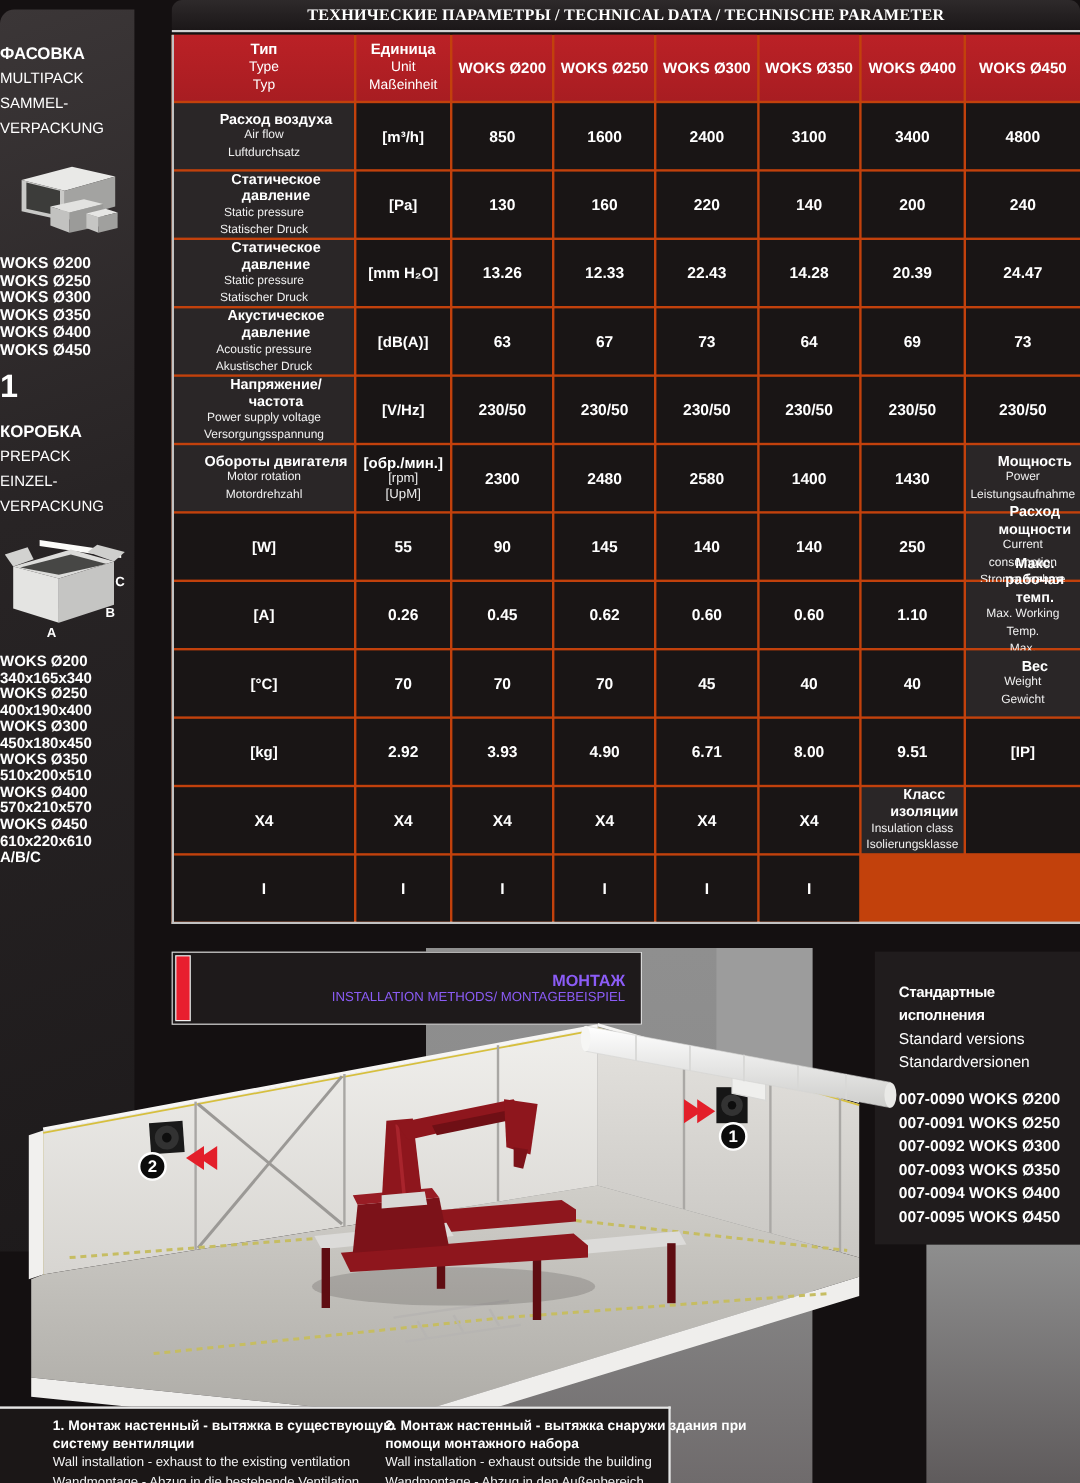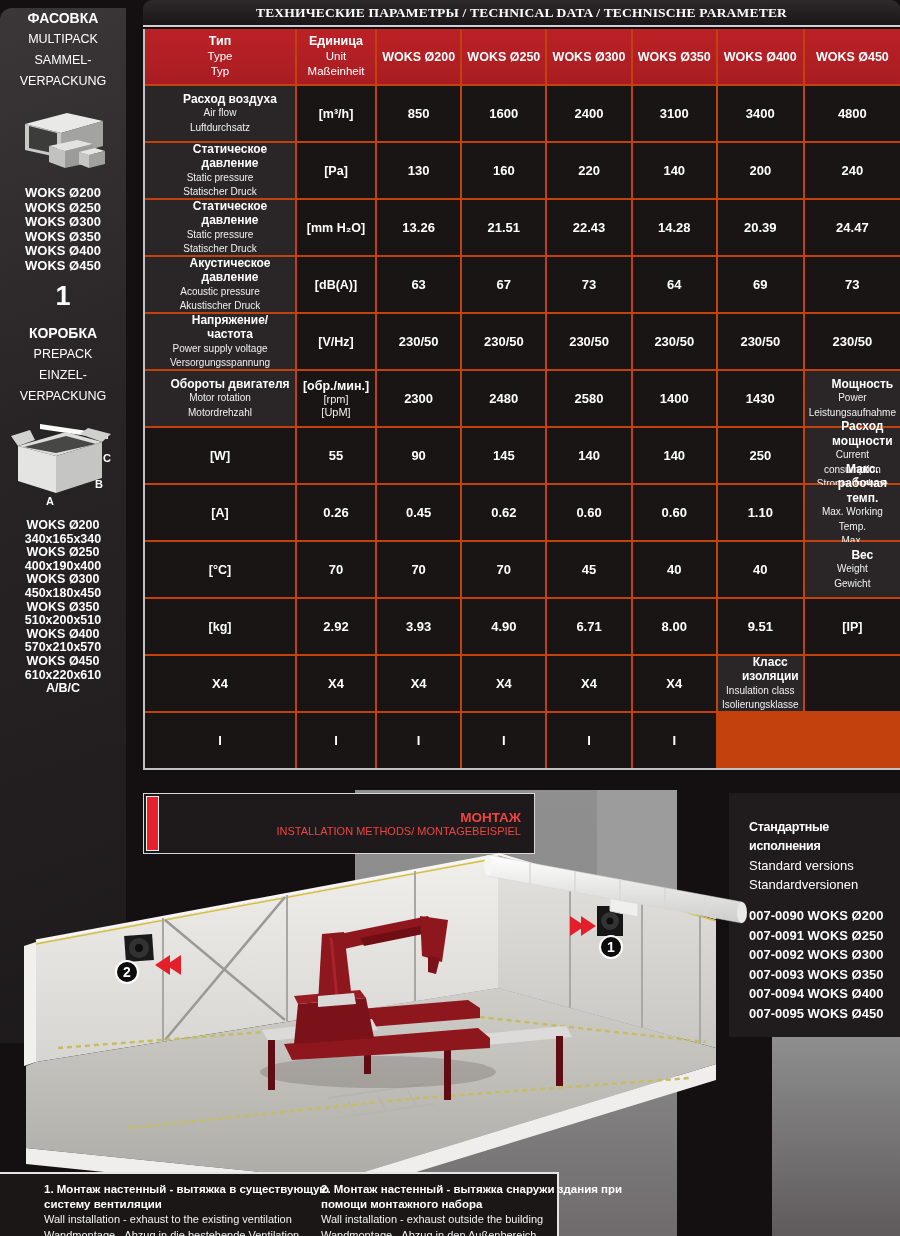--- a/index.html
+++ b/index.html
@@ -9,24 +9,24 @@
     font-family:"Liberation Sans", sans-serif;
     -webkit-font-smoothing:antialiased;
   }
   .abs{position:absolute;}
   
   .bg-gray1{left:355px;top:790px;width:322px;height:446px;background:linear-gradient(180deg,#8f8f8f 0%,#8a8a8a 55%,#6f6b6c 100%);}
   .bg-gray-light{left:597px;top:790px;width:80px;height:140px;background:#9c9c9c;}
   .bg-gray2{left:772px;top:1037px;width:128px;height:199px;background:linear-gradient(180deg,#8e8e8e 0%,#5f5b5c 100%);}
   
   .sidebar{
-    left:0;top:8px;width:126px;height:1035px;z-index:1;
+    left:0;top:8px;width:112px;height:1035px;z-index:1;
     background:linear-gradient(160deg,#3b3637 0%,#282425 40%,#1d1a1b 100%);
     border-radius:12px 0 0 0;
-    color:#fff;text-align:center;box-sizing:border-box;
+    color:#fff;box-sizing:border-box;padding-top:26px;
   }
   .sb-title{font-size:14px;font-weight:bold;line-height:21px;}
   .sb-line{font-size:12.5px;line-height:21px;}
   .sb-icon{display:block;margin:12px auto 8px;}
   .models div{font-size:13px;font-weight:bold;line-height:14.5px;}
   .sb-big{font-size:27px;font-weight:bold;line-height:30px;margin-top:8px;}
   .sb-sec2{margin-top:12px;}
   .dims{margin-top:8px;}
   .dims div{font-size:12.5px;font-weight:bold;line-height:13.6px;}
   
@@ -56,21 +56,21 @@
   .uc,.vc{background:#191515;}
   .uc .u-main{font-size:12.5px;font-weight:bold;line-height:14px;}
   .uc .u-sub{font-size:11px;line-height:13px;color:#eee;}
   .vc{font-size:13px;font-weight:bold;}
   
   .montage-bar{
     left:143px;top:793px;width:392px;height:61px;z-index:3;
     background:#1e1a1b;border:1px solid #d8d8d8;box-sizing:border-box;
   }
   .m-stripe{position:absolute;left:3px;top:3px;bottom:3px;width:11px;background:#e81f2e;box-shadow:0 0 0 1px #f2f2f2;}
-  .m-text{position:absolute;right:13px;top:0;bottom:0;display:flex;flex-direction:column;justify-content:center;align-items:flex-end;gap:0;color:#ef4444;}
+  .m-text{position:absolute;right:13px;top:0;bottom:0;display:flex;flex-direction:column;justify-content:center;align-items:flex-end;gap:0;color:#8b5cf6;}
   .m-title{font-size:13.5px;font-weight:bold;}
   .m-sub{font-size:11px;}
   
   .versions{
     left:729px;top:793px;width:171px;height:244px;z-index:2;
     background:#201c1d;color:#fff;box-sizing:border-box;padding:25px 0 12px 20px;
   }
   .v-head{font-size:12.5px;font-weight:bold;letter-spacing:-.3px;line-height:19px;}
   .v-sub{font-size:13px;line-height:19px;}
   .v-list{margin-top:12px;}
@@ -226,21 +226,21 @@
     <div class="cell vc">240</div>
     <div class="cell lc">
       <div class="ru">Статическое давление</div>
       <div class="sub">Static pressure</div>
       <div class="sub">Statischer Druck</div>
     </div>
     <div class="cell uc">
       <div class="u-main">[mm H₂O]</div>
     </div>
     <div class="cell vc">13.26</div>
-    <div class="cell vc">21.51</div>
+    <div class="cell vc">12.33</div>
     <div class="cell vc">22.43</div>
     <div class="cell vc">14.28</div>
     <div class="cell vc">20.39</div>
     <div class="cell vc">24.47</div>
     <div class="cell lc">
       <div class="ru">Акустическое давление</div>
       <div class="sub">Acoustic pressure</div>
       <div class="sub">Akustischer Druck</div>
     </div>
     <div class="cell uc">

